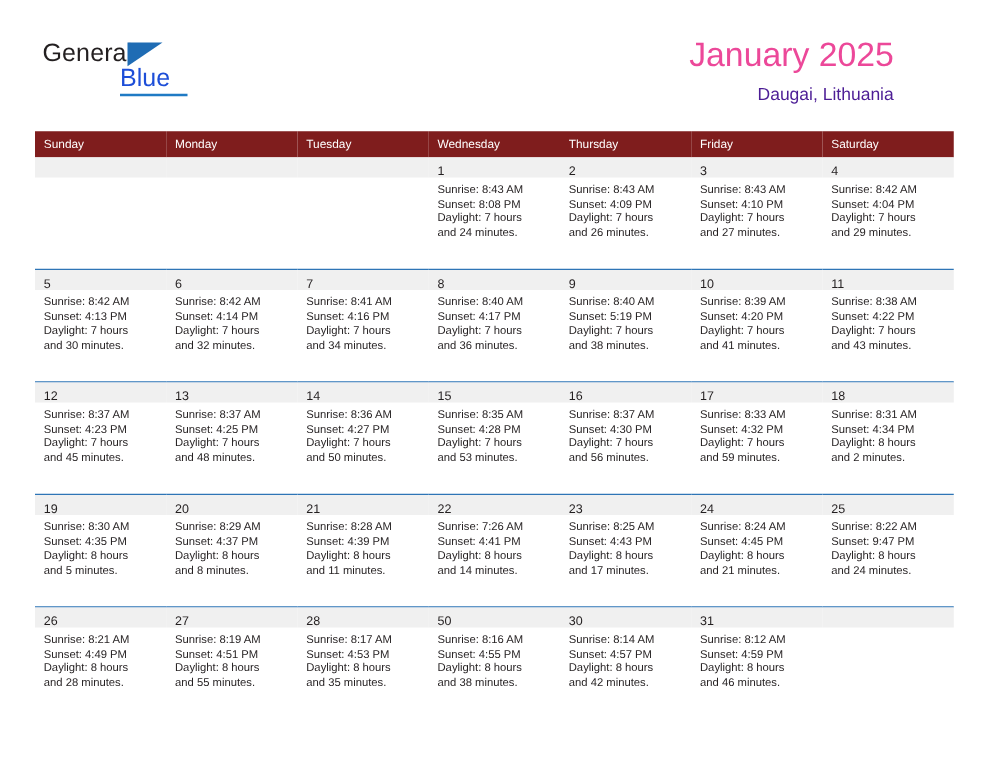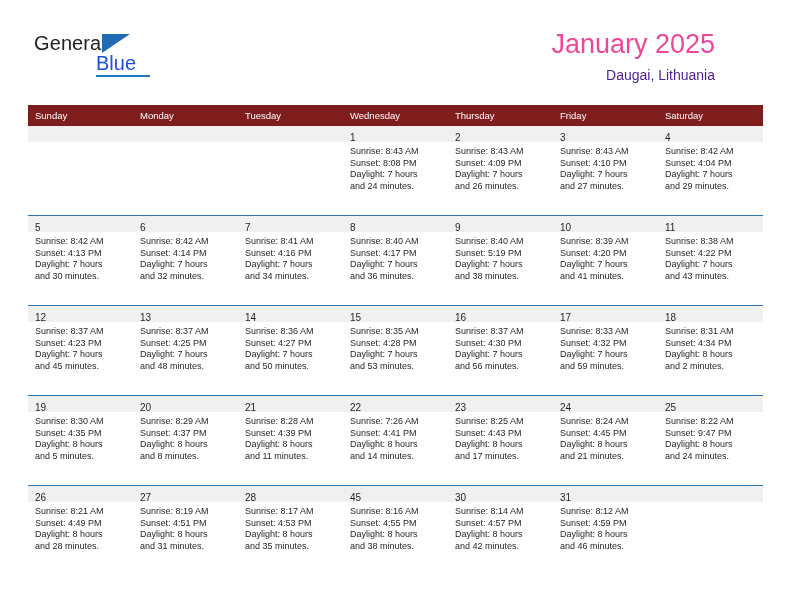--- a/index.html
+++ b/index.html
@@ -500,38 +500,38 @@
               </div>
             </div>
           </td>
           <td>
             <div class="cell">
               <div class="date-band"><span class="date-num">27</span></div>
               <div class="info">
                 <div>Sunrise: 8:19 AM</div>
                 <div>Sunset: 4:51 PM</div>
                 <div>Daylight: 8 hours</div>
-                <div>and 31 minutes.</div>
+                <div>and 55 minutes.</div>
               </div>
             </div>
           </td>
           <td>
             <div class="cell">
               <div class="date-band"><span class="date-num">28</span></div>
               <div class="info">
                 <div>Sunrise: 8:17 AM</div>
                 <div>Sunset: 4:53 PM</div>
                 <div>Daylight: 8 hours</div>
                 <div>and 35 minutes.</div>
               </div>
             </div>
           </td>
           <td>
             <div class="cell">
-              <div class="date-band"><span class="date-num">45</span></div>
+              <div class="date-band"><span class="date-num">50</span></div>
               <div class="info">
                 <div>Sunrise: 8:16 AM</div>
                 <div>Sunset: 4:55 PM</div>
                 <div>Daylight: 8 hours</div>
                 <div>and 38 minutes.</div>
               </div>
             </div>
           </td>
           <td>
             <div class="cell">

